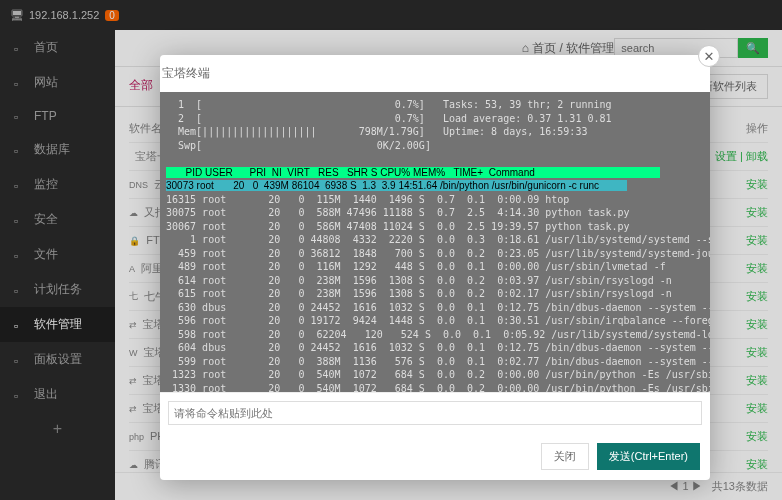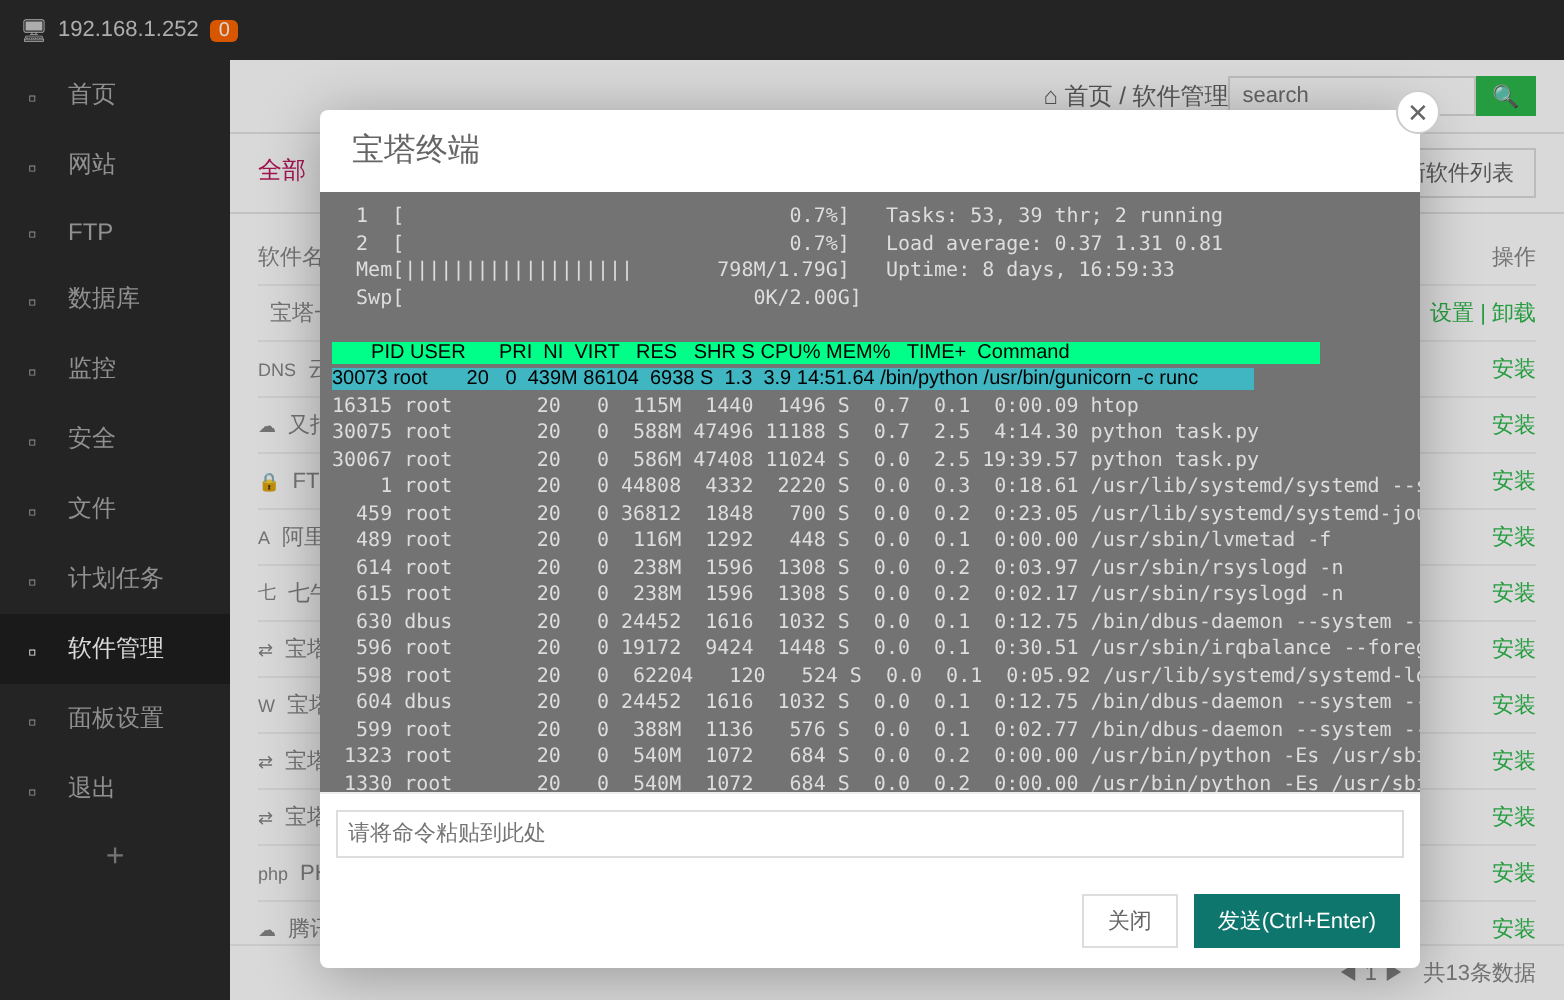--- a/index.html
+++ b/index.html
@@ -24,21 +24,21 @@
 .tabs .refresh{background:#fff;border:1px solid #ddd;padding:4px 10px;font-size:11px;color:#666}
 .listarea{flex:1;background:#fff;margin:0;padding:8px 14px;font-size:11px;color:#888;overflow:hidden}
 .listarea .row{display:flex;justify-content:space-between;padding:6px 0;border-bottom:1px solid #f0f0f0}
 .listarea .row .left{display:flex;gap:6px;align-items:center}
 .listarea .row .right{color:#2db84c;font-size:11px}
 .listarea .hdr{color:#888}
 .footer{padding:6px 14px;font-size:11px;color:#888;text-align:right;background:#fff;border-top:1px solid #eee}
 .modal-bg{position:absolute;inset:0;background:rgba(0,0,0,.15)}
 .modal{position:absolute;left:160px;top:55px;width:550px;background:#fff;border-radius:4px;box-shadow:0 4px 30px rgba(0,0,0,.3)}
 .modal .close{position:absolute;right:-10px;top:-10px;width:22px;height:22px;background:#fff;border:1px solid #ccc;border-radius:50%;display:flex;align-items:center;justify-content:center;font-size:13px;color:#666;cursor:pointer}
-.modal .title{padding:10px 16px;font-size:16px;color:#666}
+.modal .title{padding:10px 2px;font-size:12px;color:#666}
 .terminal{background:#737373;color:#ddd;font-family:monospace;font-size:10px;line-height:1.35;padding:6px;height:300px;overflow:hidden;white-space:pre}
 .terminal .hdr-bar{background:#00ff88;color:#000;padding:0 14px}
 .terminal .hl{background:#3fb6c2;color:#000}
 .modal .input-row{padding:8px;border-top:1px solid #eee}
 .modal .input-row input{width:100%;border:1px solid #ddd;padding:5px;font-size:11px;color:#999}
 .modal .btns{display:flex;justify-content:flex-end;gap:8px;padding:10px}
 .modal .btns button{padding:5px 12px;font-size:11px;border-radius:0;cursor:pointer}
 .modal .btn-cancel{background:#fff;border:1px solid #ddd;color:#666}
 .modal .btn-ok{background:#0f766e;border:none;color:#fff}
 .ico{width:12px;height:12px;display:inline-block}

